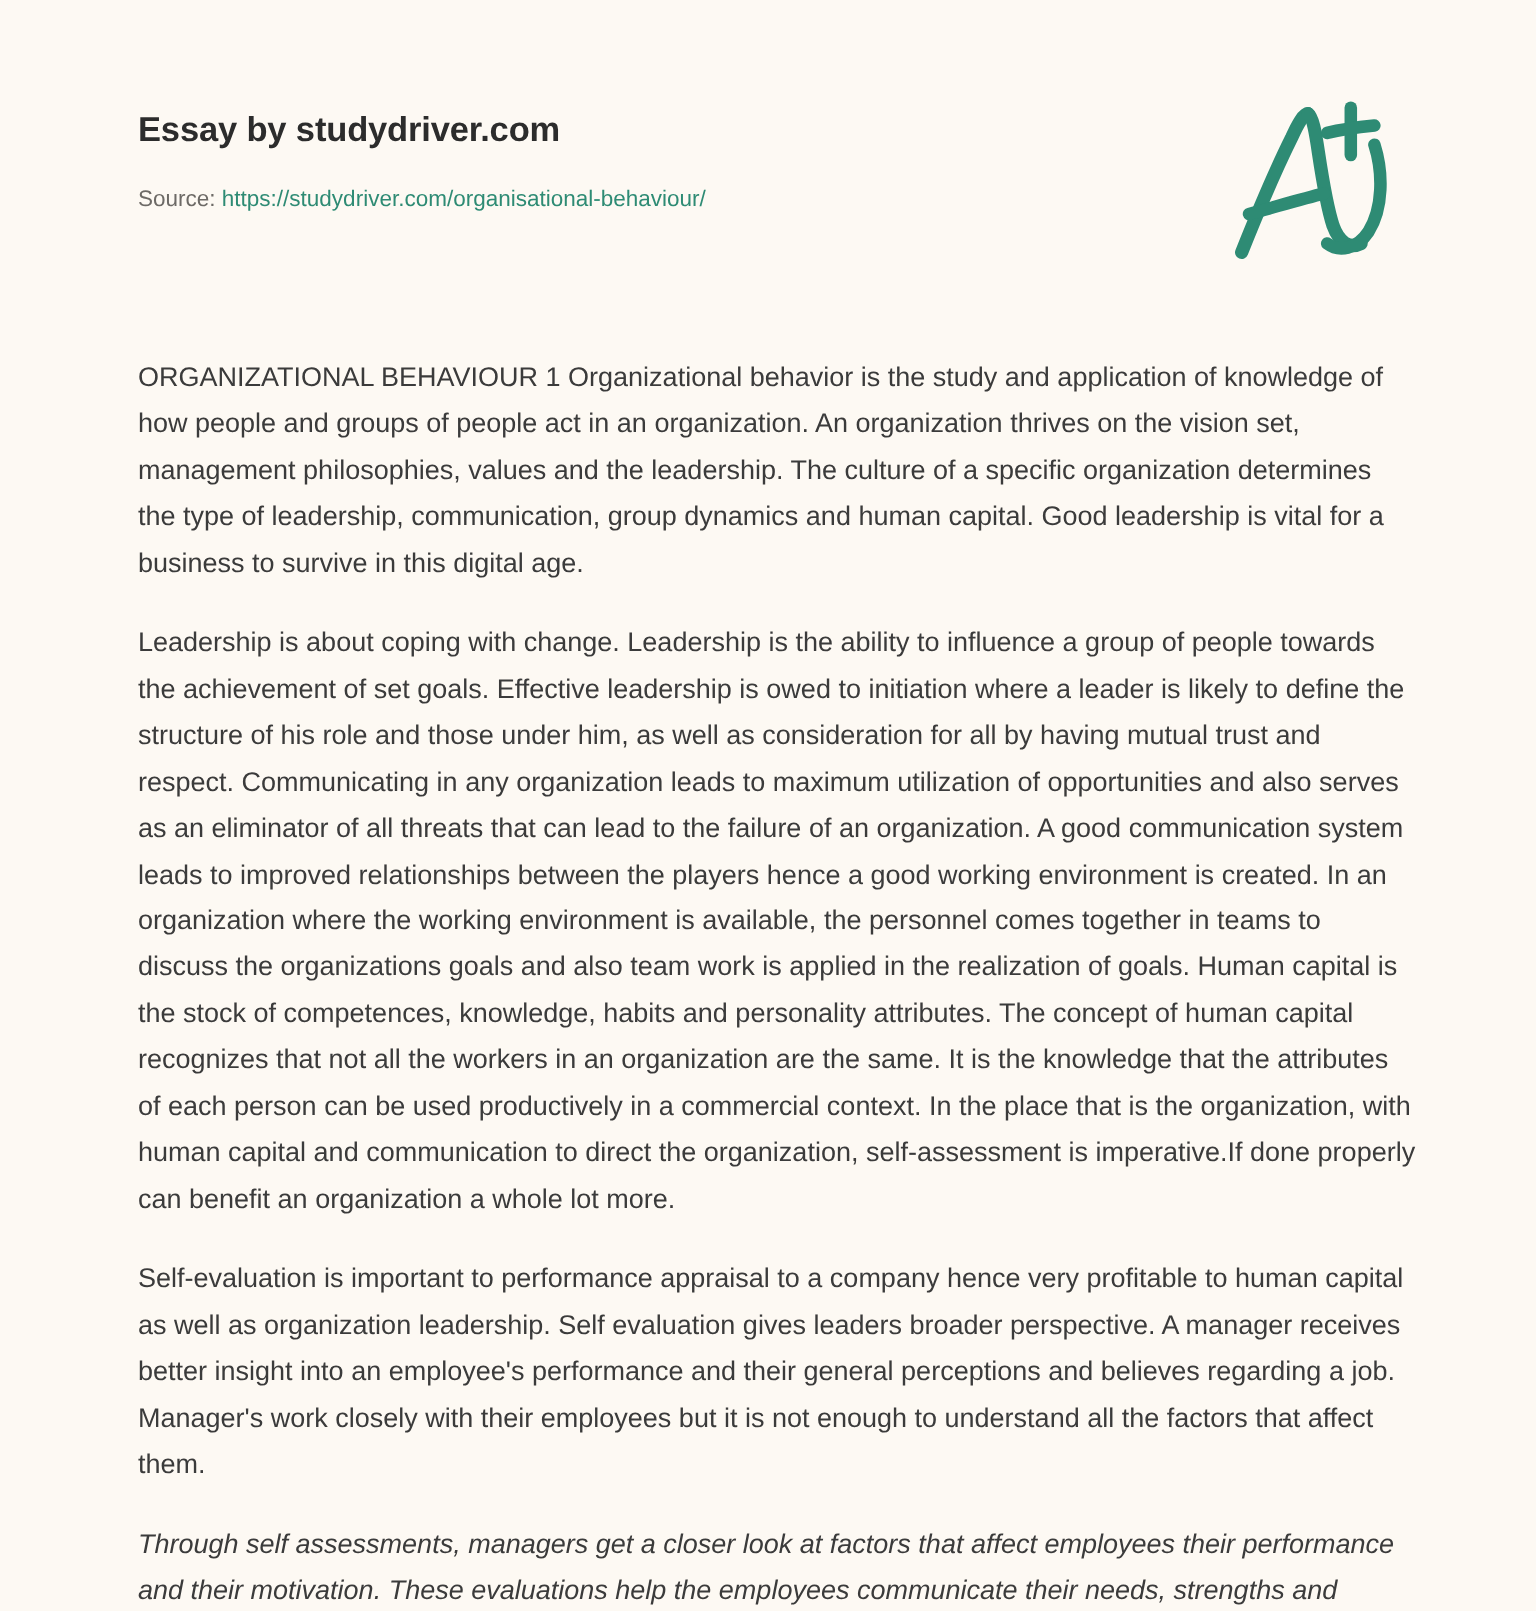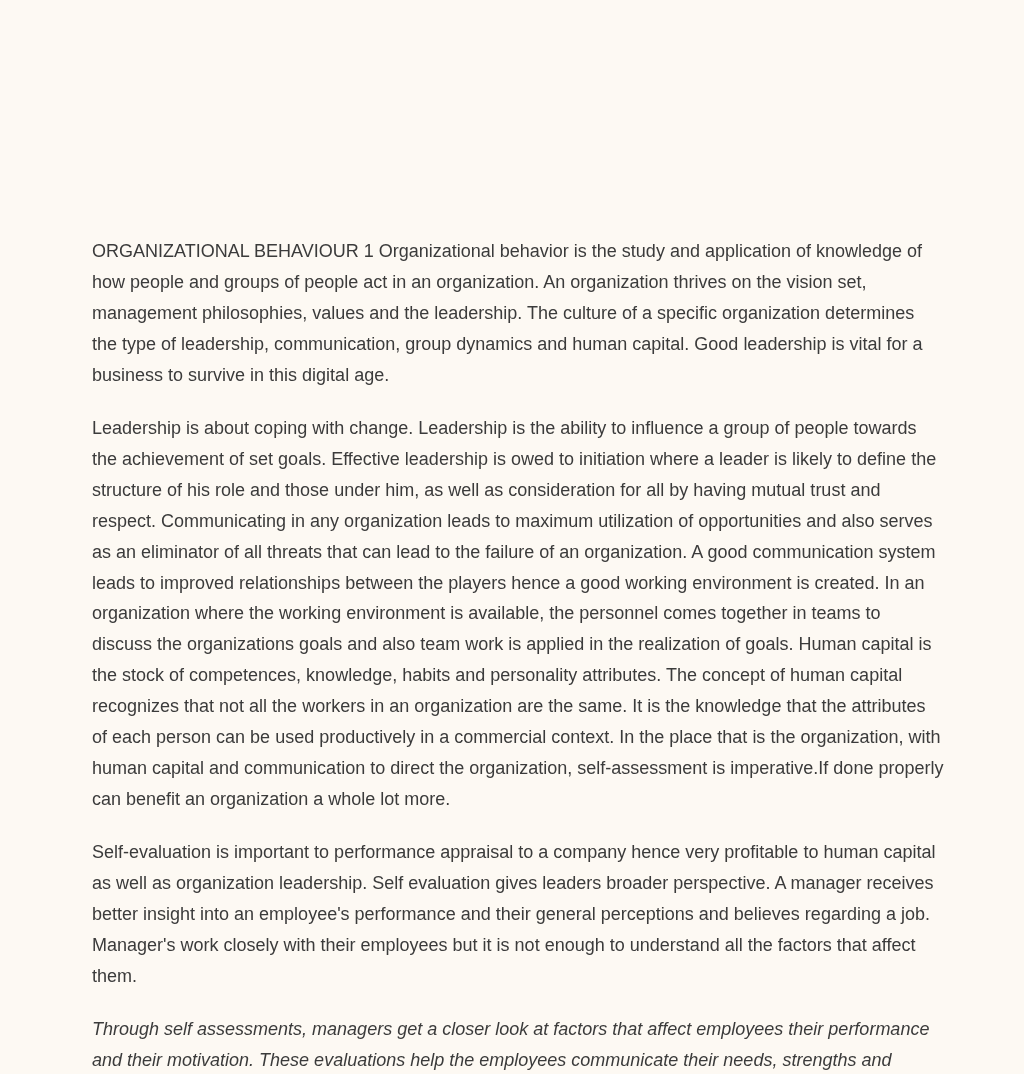--- a/index.html
+++ b/index.html
@@ -110,20 +110,48 @@
   .body-copy p:last-child {
     margin-bottom: 0;
     font-style: italic;
   }
 </style>
 </head>
 <body>
 
 <div class="page">
 
+  <div class="header">
+
+    <div class="header-text">
+      <div class="essay-by">Essay by studydriver.com</div>
+
+      <div class="source-line">
+        <span class="source-label">Source: </span><a class="source-link" href="#">https://studydriver.com/organisational-behaviour/</a>
+      </div>
+    </div>
+
+    <svg class="logo" viewBox="0 0 120 120" aria-hidden="true">
+      <g fill="none" stroke="#2e8b74" stroke-linecap="round" stroke-linejoin="round">
+
+        <path d="M14 106 C22 86, 36 52, 48 28 C52 19, 56 12, 59 12" stroke-width="9"></path>
+
+        <path d="M59 12 C62 14, 64 24, 66 38 C69 58, 72 76, 76 88 C80 99, 87 104, 95 100" stroke-width="9"></path>
+
+        <path d="M19 80 C34 76, 54 70, 70 66" stroke-width="8.5"></path>
+
+        <path d="M88 8 C88 18, 88 30, 88 40" stroke-width="8.5"></path>
+
+        <path d="M72 25 C80 23, 94 21, 104 20" stroke-width="8.5"></path>
+
+        <path d="M104 33 C110 52, 110 76, 100 92 C92 104, 80 106, 72 100" stroke-width="8.5"></path>
+      </g>
+    </svg>
+
+  </div>
 
   <div class="content">
 
 
     <div class="body-copy">
       <p>ORGANIZATIONAL BEHAVIOUR 1 Organizational behavior is the study and application of knowledge of how people and groups of people act in an organization. An organization thrives on the vision set, management philosophies, values and the leadership. The culture of a specific organization determines the type of leadership, communication, group dynamics and human capital. Good leadership is vital for a business to survive in this digital age.</p>
       <p>Leadership is about coping with change. Leadership is the ability to influence a group of people towards the achievement of set goals. Effective leadership is owed to initiation where a leader is likely to define the structure of his role and those under him, as well as consideration for all by having mutual trust and respect. Communicating in any organization leads to maximum utilization of opportunities and also serves as an eliminator of all threats that can lead to the failure of an organization. A good communication system leads to improved relationships between the players hence a good working environment is created. In an organization where the working environment is available, the personnel comes together in teams to discuss the organizations goals and also team work is applied in the realization of goals. Human capital is the stock of competences, knowledge, habits and personality attributes. The concept of human capital recognizes that not all the workers in an organization are the same. It is the knowledge that the attributes of each person can be used productively in a commercial context. In the place that is the organization, with human capital and communication to direct the organization, self-assessment is imperative.If done properly can benefit an organization a whole lot more.</p>
       <p>Self-evaluation is important to performance appraisal to a company hence very profitable to human capital as well as organization leadership. Self evaluation gives leaders broader perspective. A manager receives better insight into an employee's performance and their general perceptions and believes regarding a job. Manager's work closely with their employees but it is not enough to understand all the factors that affect them.</p>
       <p>Through self assessments, managers get a closer look at factors that affect employees their performance and their motivation. These evaluations help the employees communicate their needs, strengths and weakness to their leaders' thus increasing efficiency at the work place. Self evaluation promotes communication in regards to performance. A self assessment is a communication tool that leaders use to spark discussion between them and their employees. An employee provides relevant background information in his assessment which serves as an opportunity for their employer to know them better. Effective organizational management requires communication to flow both ways between the leader and the led. Employees are able to bring to light their priorities,</p>
     </div>

